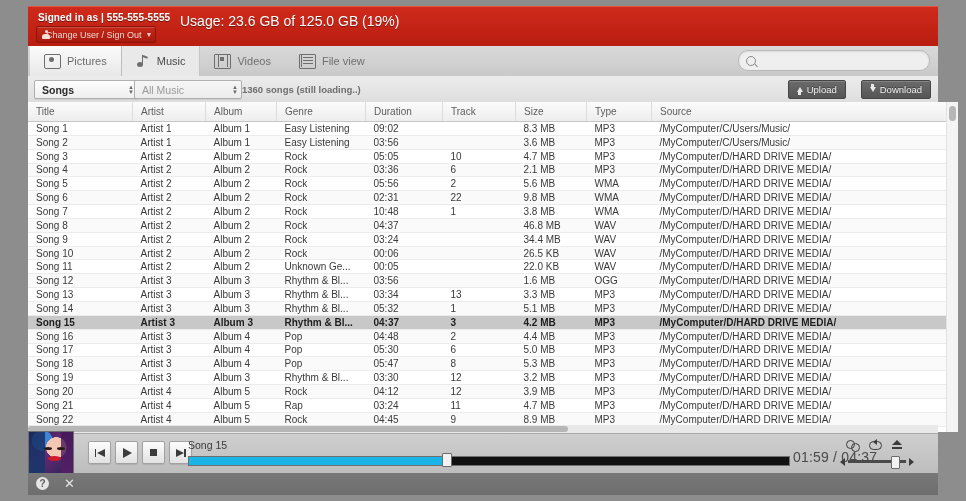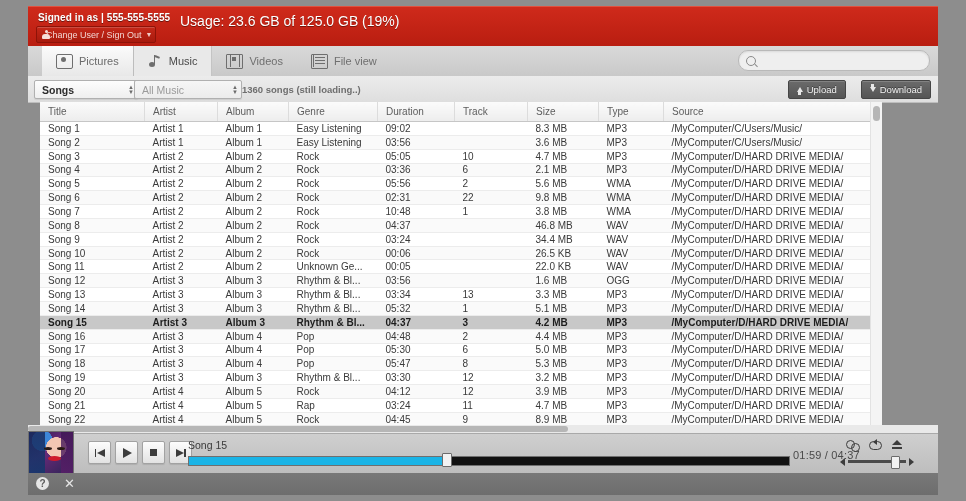--- a/index.html
+++ b/index.html
@@ -43,21 +43,21 @@
   .usage-bar{width:180px;height:9px;background:#0b0b0b;border:1px solid #6d0f05;position:relative;overflow:hidden;}
   .usage-fill{height:100%;background:#1ab4e6;}
   .upgrade-link{color:#ffe9e5;font-size:10px;text-decoration:underline;cursor:pointer;text-shadow:0 1px 0 rgba(0,0,0,.4);}
 
   
   .tabstrip{
     position:absolute;left:28px;top:46px;width:910px;height:30px;
     background:linear-gradient(#d9d9d9,#c9c9c9);
     border-bottom:1px solid #b3b3b3;
   }
-  .tabs{position:absolute;left:14px;top:0;display:flex;height:30px;}
+  .tabs{position:absolute;left:2px;top:0;display:flex;height:30px;}
   .tab{
     display:flex;align-items:center;gap:6px;
     padding:0 14px;height:30px;
     font-size:11px;color:#6f6f6f;cursor:pointer;
     border-right:1px solid #bdbdbd;
   }
   .tab.inactive{background:linear-gradient(#fbfbfb,#e8e8e8);color:#6b6b6b;}
   .tab.active{background:#e9e9e9;color:#4a4a4a;border-right:1px solid #c4c4c4;}
   .tab.plain{background:transparent;border-right:none;text-align:right;}
   .tab-ico{width:15px;height:13px;position:relative;flex:0 0 auto;}
@@ -124,21 +124,21 @@
     text-shadow:0 -1px 0 rgba(0,0,0,.4);
   }
   .arrow-up,.arrow-dn{width:0;height:0;border-left:3.5px solid transparent;border-right:3.5px solid transparent;position:relative;}
   .arrow-up{border-bottom:5px solid #e8e8e8;}
   .arrow-up:after{content:"";position:absolute;left:-1.5px;top:5px;width:3px;height:3px;background:#e8e8e8;}
   .arrow-dn{border-top:5px solid #e8e8e8;}
   .arrow-dn:after{content:"";position:absolute;left:-1.5px;top:-8px;width:3px;height:3px;background:#e8e8e8;}
 
   
   .tablewrap{
-    position:absolute;left:40px;top:102px;width:842px;height:330px;
+    position:absolute;left:28px;top:102px;width:930px;height:330px;
     background:#fff;overflow:hidden;
   }
   table.grid{border-collapse:collapse;width:885px;table-layout:fixed;}
   table.grid th{
     background:linear-gradient(#fbfbfb,#ededed);
     border-bottom:1px solid #c6c6c6;border-right:1px solid #dcdcdc;
     font-size:10px;font-weight:normal;color:#5d5d5d;
     text-align:left;padding:3px 0 3px 8px;height:13px;
   }
   table.grid td{
@@ -202,21 +202,21 @@
   .g-next:before{content:"";position:absolute;right:0;top:0;width:1.8px;height:8px;background:#3c3c3c;}
   .g-next:after{content:"";position:absolute;right:2px;top:0;width:0;height:0;border-top:4px solid transparent;border-bottom:4px solid transparent;border-left:8px solid #3c3c3c;}
   .g-play{width:0;height:0;border-top:5px solid transparent;border-bottom:5px solid transparent;border-left:9px solid #3c3c3c;margin-left:2px;}
   .g-stop{width:7px;height:7px;background:#3c3c3c;}
 
   .nowplaying{position:absolute;left:160px;top:5px;font-size:10.5px;color:#3a3a3a;}
   .seekwrap{position:absolute;left:160px;top:20px;width:600px;height:11px;}
   .seek-track{position:absolute;left:0;top:2px;width:100%;height:8px;background:#111;border:1px solid #6f6f6f;}
   .seek-fill{position:absolute;left:0;top:0;height:100%;background:#1ab4e6;}
   .seek-thumb{position:absolute;top:-1px;width:8px;height:12px;background:#f2f2f2;border:1px solid #6c6c6c;border-radius:1px;}
-  .times{position:absolute;left:765px;top:15px;font-size:11px;color:#4a4a4a;letter-spacing:.2px;}
+  .times{position:absolute;left:765px;top:15px;font-size:14px;color:#4a4a4a;letter-spacing:.2px;}
   .modes{position:absolute;left:818px;top:5px;display:flex;gap:7px;align-items:center;}
   .m-ico{width:15px;height:12px;position:relative;cursor:pointer;}
   .shuffle-a{position:absolute;left:0;top:1px;width:7px;height:7px;border:1.5px solid #3c3c3c;border-radius:50%;}
   .shuffle-b{position:absolute;left:5px;top:4px;width:7px;height:7px;border:1.5px solid #3c3c3c;border-radius:50%;}
   .rep-r{position:absolute;left:1px;top:2px;width:11px;height:7px;border:1.5px solid #3c3c3c;border-radius:5px;}
   .rep-r:after{content:"";position:absolute;left:3px;top:-3px;width:0;height:0;border-top:3px solid transparent;border-bottom:3px solid transparent;border-right:4px solid #3c3c3c;}
   .eject:before{content:"";position:absolute;left:2px;top:1px;width:0;height:0;border-left:5px solid transparent;border-right:5px solid transparent;border-bottom:5px solid #3c3c3c;}
   .eject:after{content:"";position:absolute;left:2px;top:8px;width:10px;height:2px;background:#3c3c3c;}
   .volwrap{position:absolute;left:812px;top:22px;width:80px;height:11px;display:flex;align-items:center;gap:3px;}
   .spk{width:0;height:0;border-top:4px solid transparent;border-bottom:4px solid transparent;border-right:5px solid #3c3c3c;}

